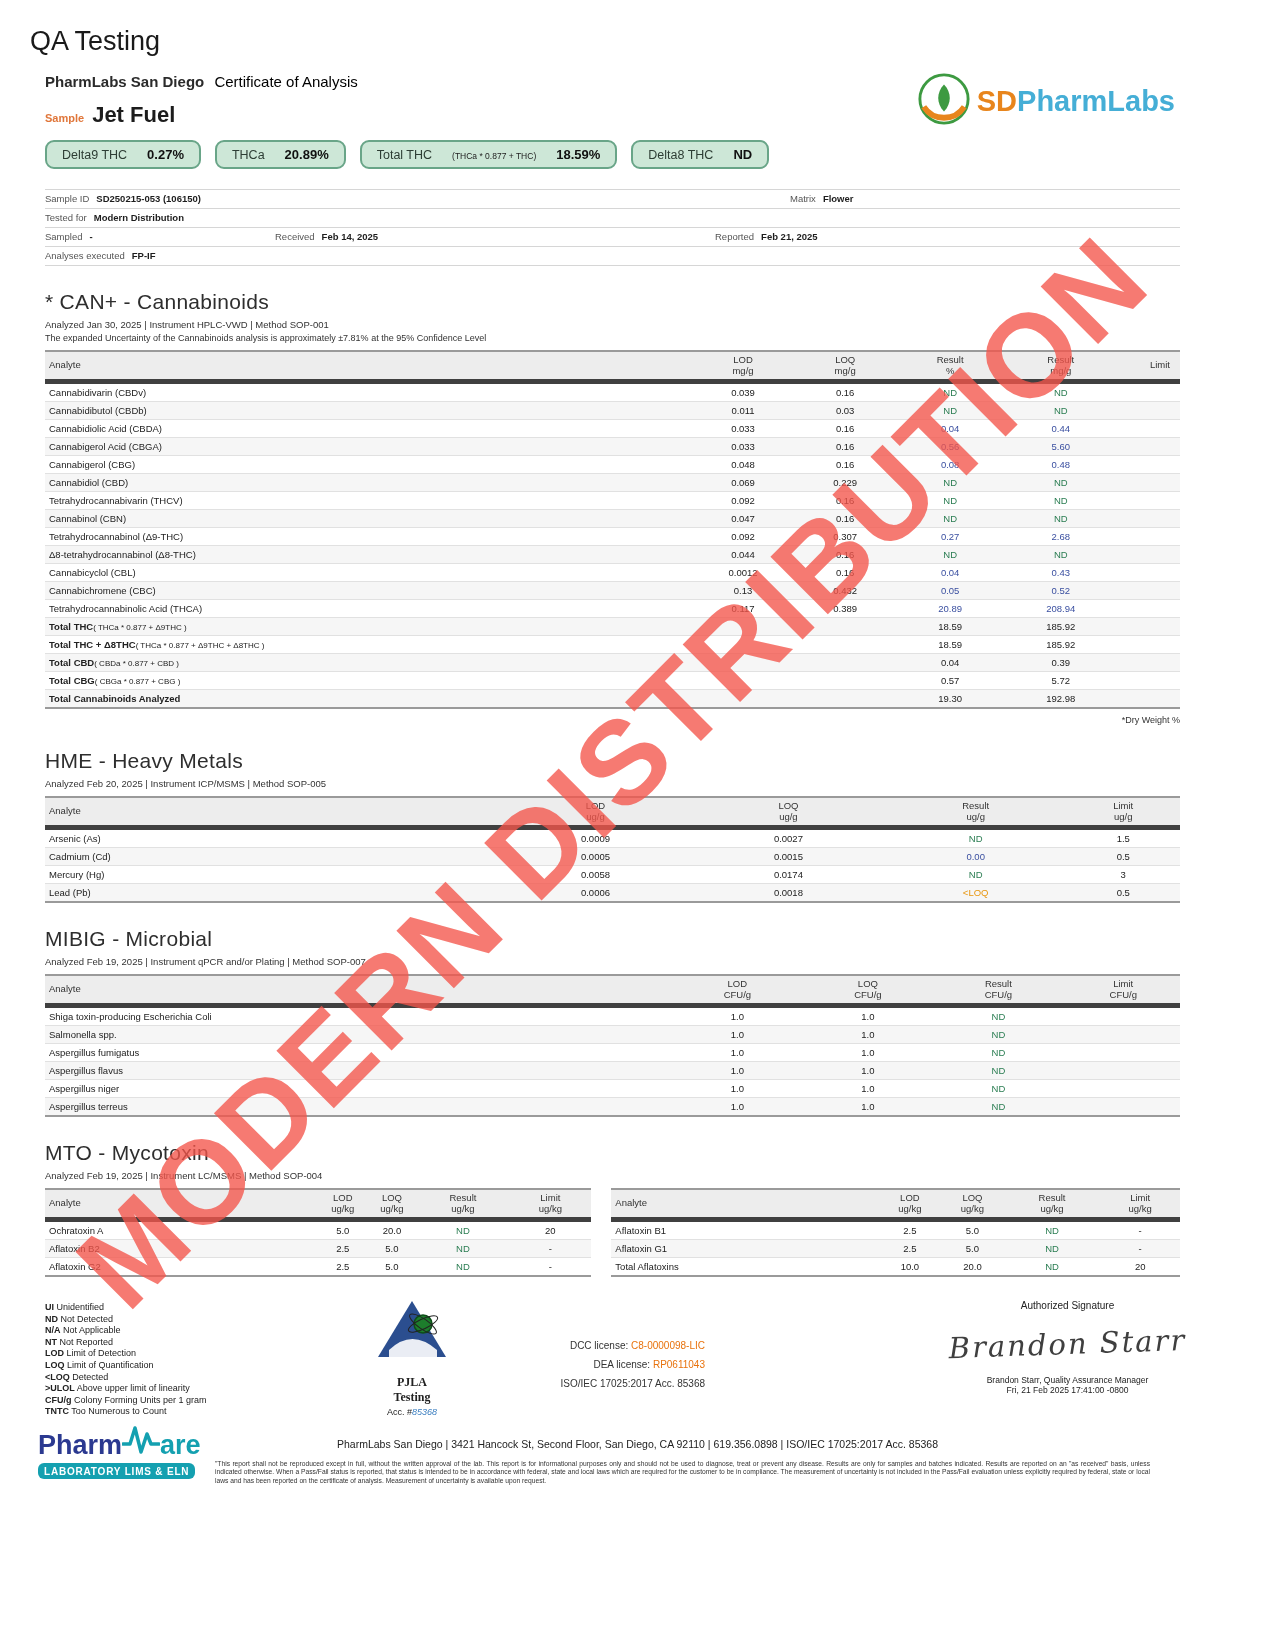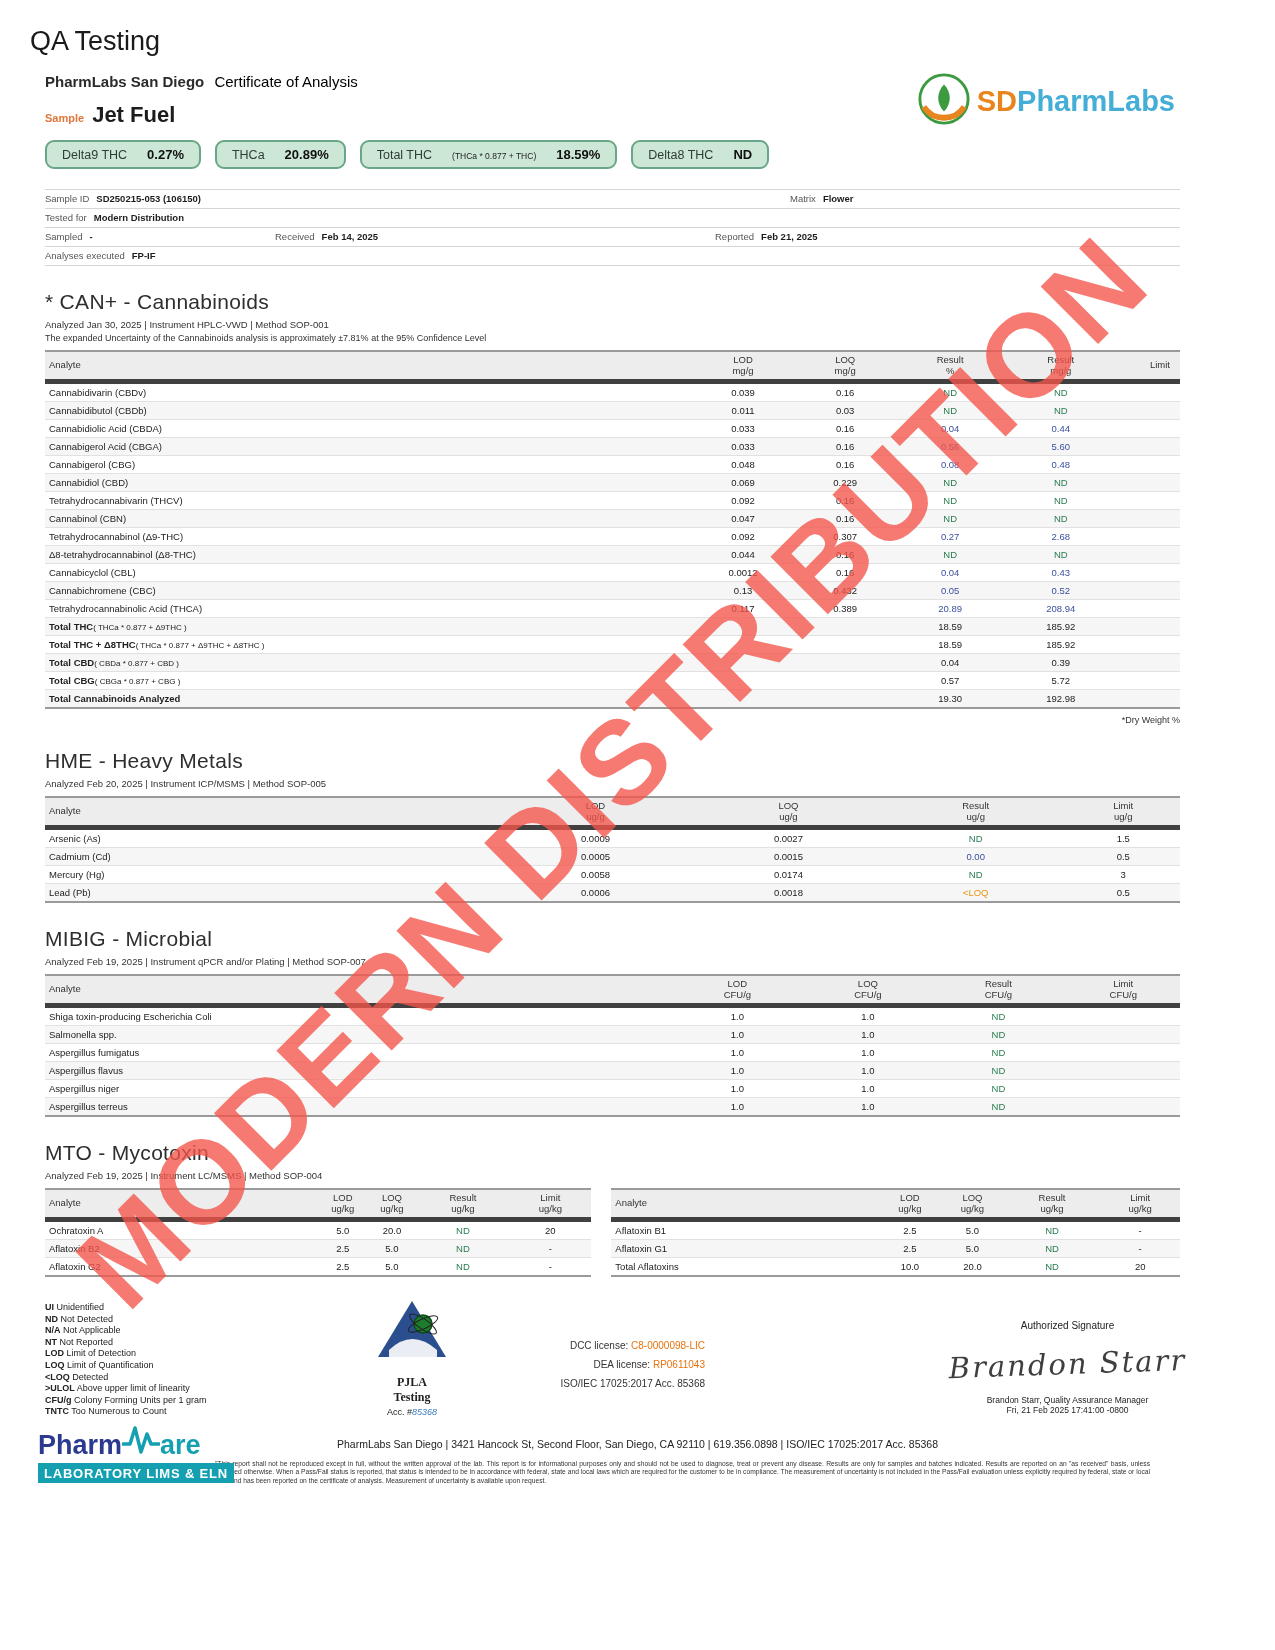--- a/index.html
+++ b/index.html
@@ -76,36 +76,36 @@
   .pjla{position:absolute;left:352px;top:1298px;width:120px;text-align:center;}
   .pjla-name{font-family:"Liberation Serif",serif;font-weight:700;font-size:12px;margin-top:11px;}
   .pjla-sub{font-family:"Liberation Serif",serif;font-weight:700;font-size:12px;}
   .pjla-acc{font-size:9px;margin-top:2px;}
   .pjla-acc .n{color:#3a7dbf;font-style:italic;}
 
   .lic{position:absolute;left:455px;top:1336px;width:250px;text-align:right;font-size:10px;line-height:19px;color:#333;}
   .lic .v{color:#e8720c;}
 
   .sig{position:absolute;left:945px;top:1300px;width:245px;text-align:center;}
-  .sig-title{font-size:10px;font-weight:500;color:#222;margin-top:20px;}
+  .sig-title{font-size:10px;font-weight:500;color:#222;}
   .sig-script{font-family:"DejaVu Serif",serif;font-style:italic;font-size:29px;color:#3f3f3f;
               margin-top:16px;letter-spacing:2px;transform:rotate(-2deg);}
   .sig-name{font-size:8.5px;margin-top:14px;color:#222;}
   .sig-date{font-size:8.5px;color:#222;}
 
   .address{position:absolute;left:0;right:0;top:1438px;text-align:center;font-size:10.5px;font-weight:500;color:#222;}
   .disclaimer{position:absolute;left:215px;width:935px;top:1460px;font-size:6.7px;line-height:8.4px;
               color:#333;text-align:justify;}
 
   .pharmware{position:absolute;left:38px;top:1424px;}
   .pw-row{display:flex;align-items:baseline;}
   .pw-1{font-size:27px;font-weight:800;color:#2b3990;}
   .pw-2{font-size:27px;font-weight:800;color:#14a0b0;}
-  .pw-tag{margin-top:2px;background:#14a0b0;color:#fff;font-size:13px;font-weight:700;
-          letter-spacing:.8px;padding:2.5px 6px;text-align:center;width:fit-content;}
+  .pw-tag{margin-top:2px;background:#14a0b0;color:#fff;font-size:10px;font-weight:700;
+          letter-spacing:.8px;padding:2.5px 6px;text-align:center;width:fit-content;border-radius:6px;}
 </style>
 </head>
 <body>
 
 <div class="page">
 
   <div class="h1row">
     <div class="qa">QA Testing</div>
   </div>
 

